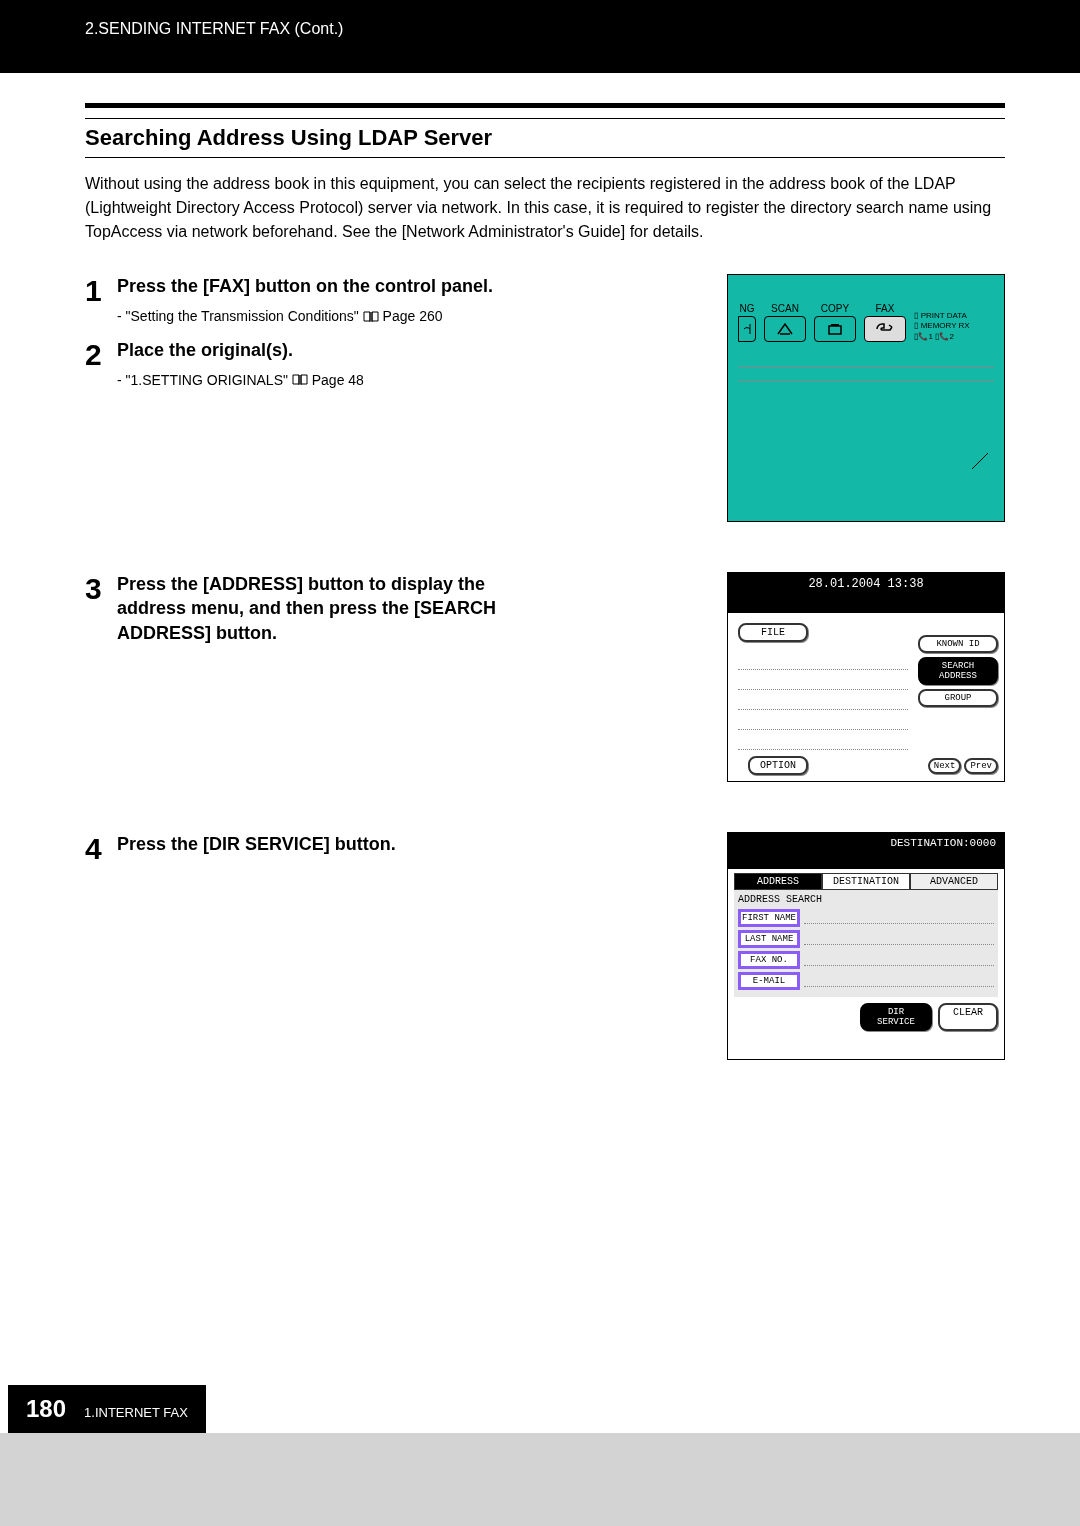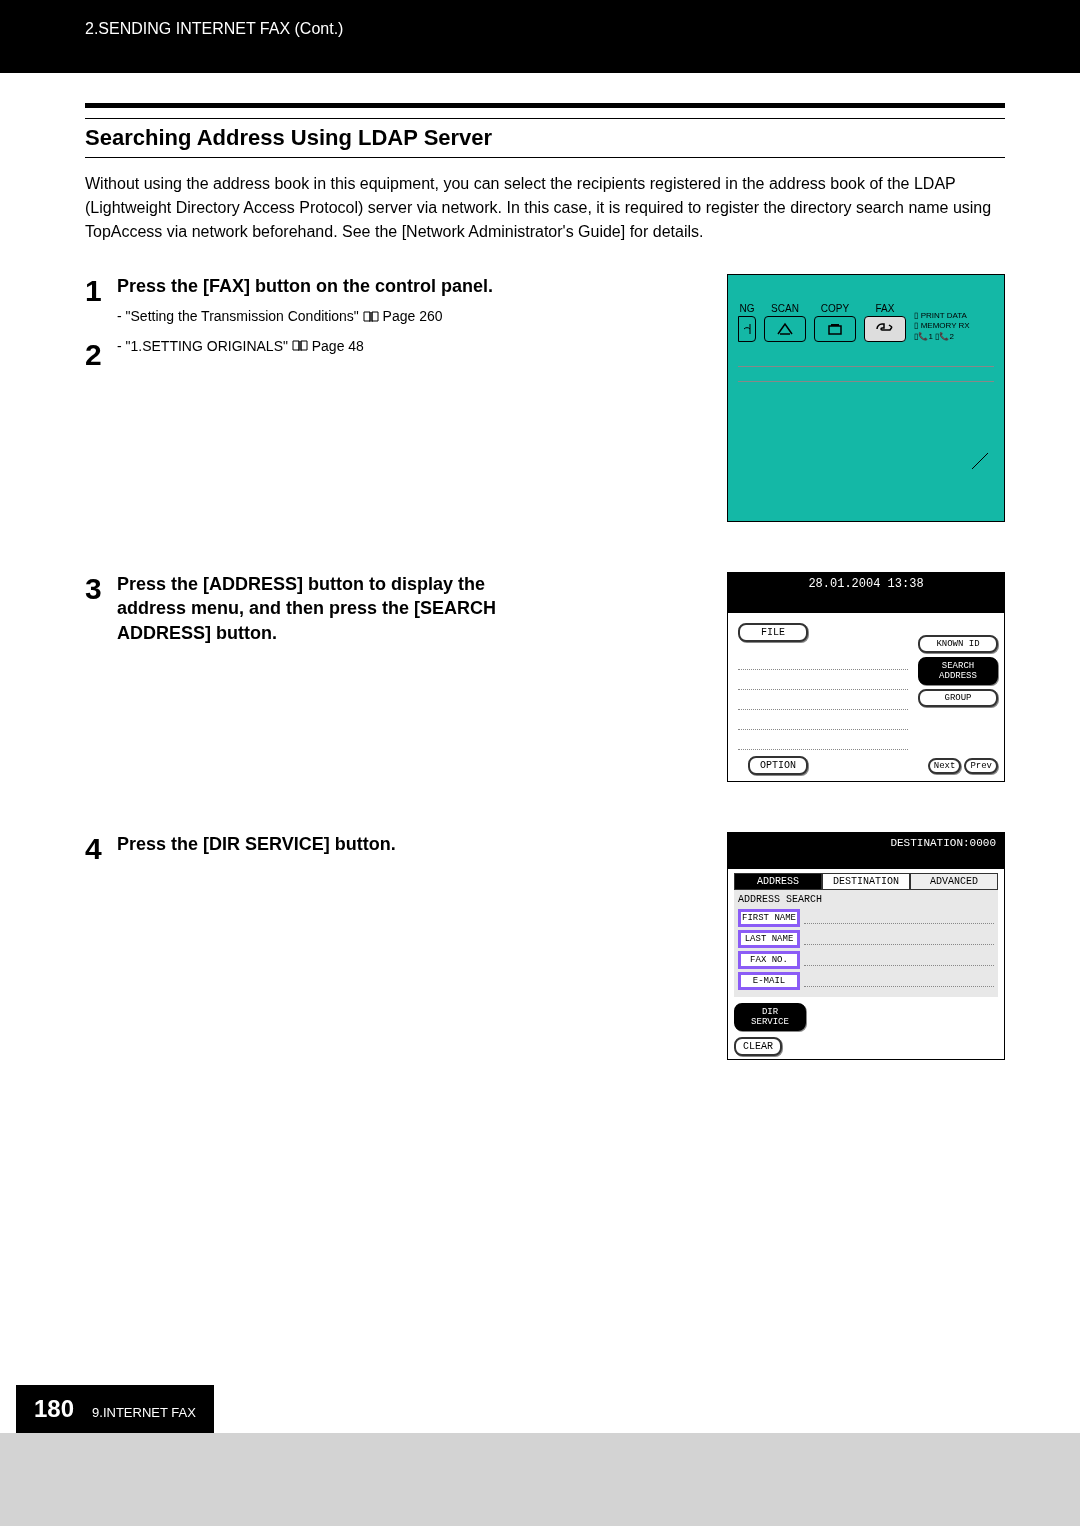--- a/index.html
+++ b/index.html
@@ -242,27 +242,26 @@
     .field-line {
       flex: 1;
       border-bottom: 1px dotted #888;
       height: 12px;
     }
     .bottom-row3 {
       display: flex;
       justify-content: flex-end;
       gap: 6px;
       padding: 6px;
-      flex-direction: column;
     }
     
     .footer {
       position: absolute;
       bottom: 0;
-      left: 16px;
+      left: 8px;
       background: #000;
       color: #fff;
       padding: 10px 18px;
       display: flex;
       align-items: baseline;
       gap: 18px;
     }
     .footer-pagenum {
       font-size: 24px;
       font-weight: bold;
@@ -296,20 +295,21 @@
               <span class="book-icon"><svg width="16" height="12" viewBox="0 0 16 12">
                     <path d="M1 1 h6 v9 h-6 z M9 1 h6 v9 h-6 z M7 1 v10 M9 1 v10" stroke="#000" fill="none" stroke-width="1"></path>
                   </svg></span>
               <span> Page 260</span>
             </div>
           </div>
         </div>
         <div style="display:flex;margin-top:6px">
           <div class="step-num">2</div>
           <div class="step-body">
+            <div class="step-title">Place the original(s).</div>
             <div class="step-note">
               <span>-  "1.SETTING ORIGINALS"</span>
               <span class="book-icon"><svg width="16" height="12" viewBox="0 0 16 12">
                     <path d="M1 1 h6 v9 h-6 z M9 1 h6 v9 h-6 z M7 1 v10 M9 1 v10" stroke="#000" fill="none" stroke-width="1"></path>
                   </svg></span>
               <span> Page 48</span>
             </div>
           </div>
         </div>
       </div>
@@ -435,23 +435,23 @@
               <div class="field-btn">FAX NO.</div>
               <div class="field-line"></div>
             </div>
           <div class="field-row">
               <div class="field-btn">E-MAIL</div>
               <div class="field-line"></div>
             </div>
         </div>
         <div class="bottom-row3">
           <div class="screen-btn screen-btn-dark" style="width:72px;font-size:9px">DIR SERVICE</div>
-          <div class="screen-btn" style="width:48px">CLEAR</div>
+          <div class="screen-btn" style="width:60px">CLEAR</div>
         </div>
       </div>
     </div>
   </div>
 
   <div class="footer">
     <span class="footer-pagenum">180</span>
-    <span class="footer-chapter">9.INTERNET FAX</span>
+    <span class="footer-chapter">1.INTERNET FAX</span>
   </div>
 </div>
 
 </body></html>

